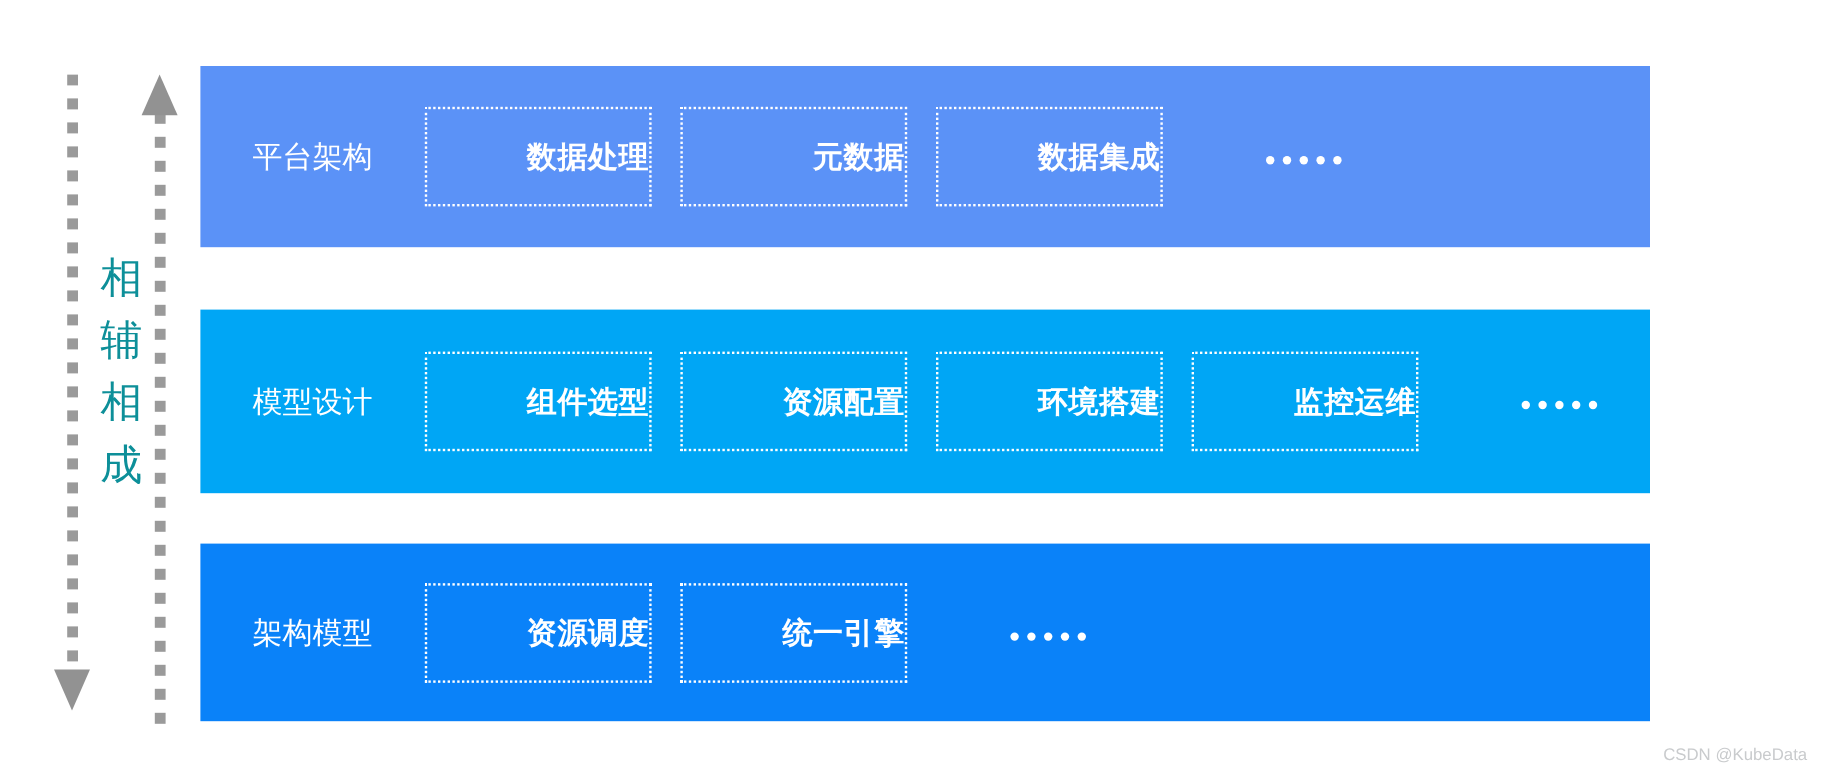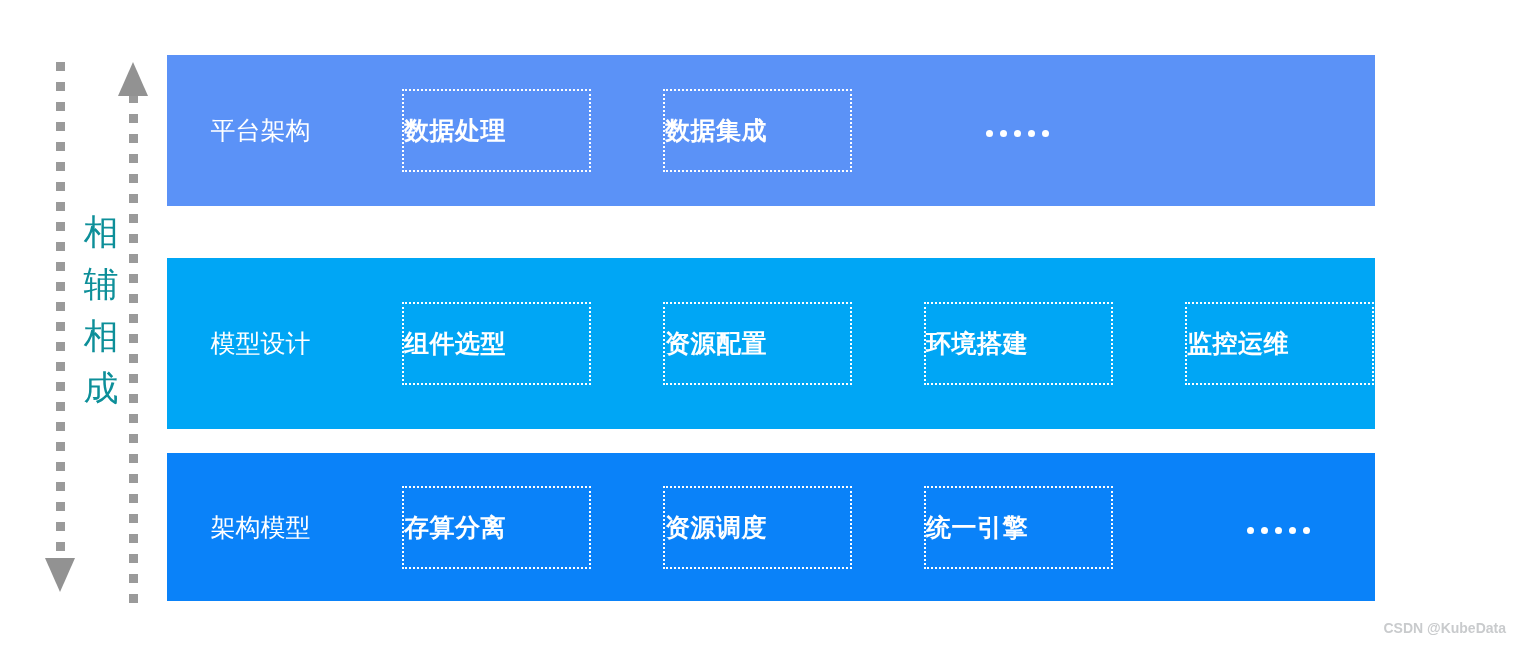--- a/index.html
+++ b/index.html
@@ -93,45 +93,44 @@
   .vertical-caption span { display: block; }
 
   
   .band {
     position: absolute;
     left: 167px;
     width: 1208px;
     display: flex;
     align-items: center;
     box-sizing: border-box;
-    gap: 48px;
   }
   .band-1 { top: 55px;  height: 151px; background: #5b92f7; }
-  .band-2 { top: 258px; height: 171px; background: #00a6f5; }
+  .band-2 { top: 258px; height: 153px; background: #00a6f5; }
   .band-3 { top: 453px; height: 148px; background: #0a82f9; }
 
   .band-label {
     color: #ffffff;
     font-size: 25px;
     font-weight: 400;
     width: 187px;
     text-align: center;
     flex: 0 0 auto;
     white-space: nowrap;
   }
 
   .chip {
     flex: 0 0 auto;
     width: 189px;
     height: 83px;
     margin-right: 24px;
     border: 2px dotted #ffffff;
     display: flex;
     align-items: center;
-    justify-content: flex-start;
+    justify-content: flex-end;
     box-sizing: border-box;
   }
   .chip-text {
     color: #ffffff;
     font-size: 25px;
     font-weight: 700;
     white-space: nowrap;
     letter-spacing: 0.5px;
   }
 
@@ -151,21 +150,21 @@
     border-radius: 50%;
   }
 
   
   .watermark {
     position: absolute;
     right: 14px;
     bottom: 14px;
     color: #c9cbcd;
     font-size: 14px;
-    font-weight: 700;
+    font-weight: 400;
     white-space: nowrap;
   }
 </style>
 </head>
 <body>
 
 <div id="canvas">
 
   <div class="axis-group">
     <div class="dash-line dash-line-left"></div>
@@ -179,20 +178,23 @@
       <span>成</span>
     </div>
   </div>
 
   <div class="band band-1">
     <div class="band-label">平台架构</div>
     <div class="chip">
       <span class="chip-text">数据处理</span>
     </div>
     <div class="chip">
+      <span class="chip-text">元数据</span>
+    </div>
+    <div class="chip">
       <span class="chip-text">数据集成</span>
     </div>
     <div class="ellipsis">
       <i></i>
         <i></i>
         <i></i>
         <i></i>
         <i></i>
     </div>
   </div>
@@ -216,23 +218,20 @@
         <i></i>
         <i></i>
         <i></i>
         <i></i>
     </div>
   </div>
 
   <div class="band band-3">
     <div class="band-label">架构模型</div>
     <div class="chip">
-      <span class="chip-text">存算分离</span>
-    </div>
-    <div class="chip">
       <span class="chip-text">资源调度</span>
     </div>
     <div class="chip">
       <span class="chip-text">统一引擎</span>
     </div>
     <div class="ellipsis">
       <i></i>
         <i></i>
         <i></i>
         <i></i>

